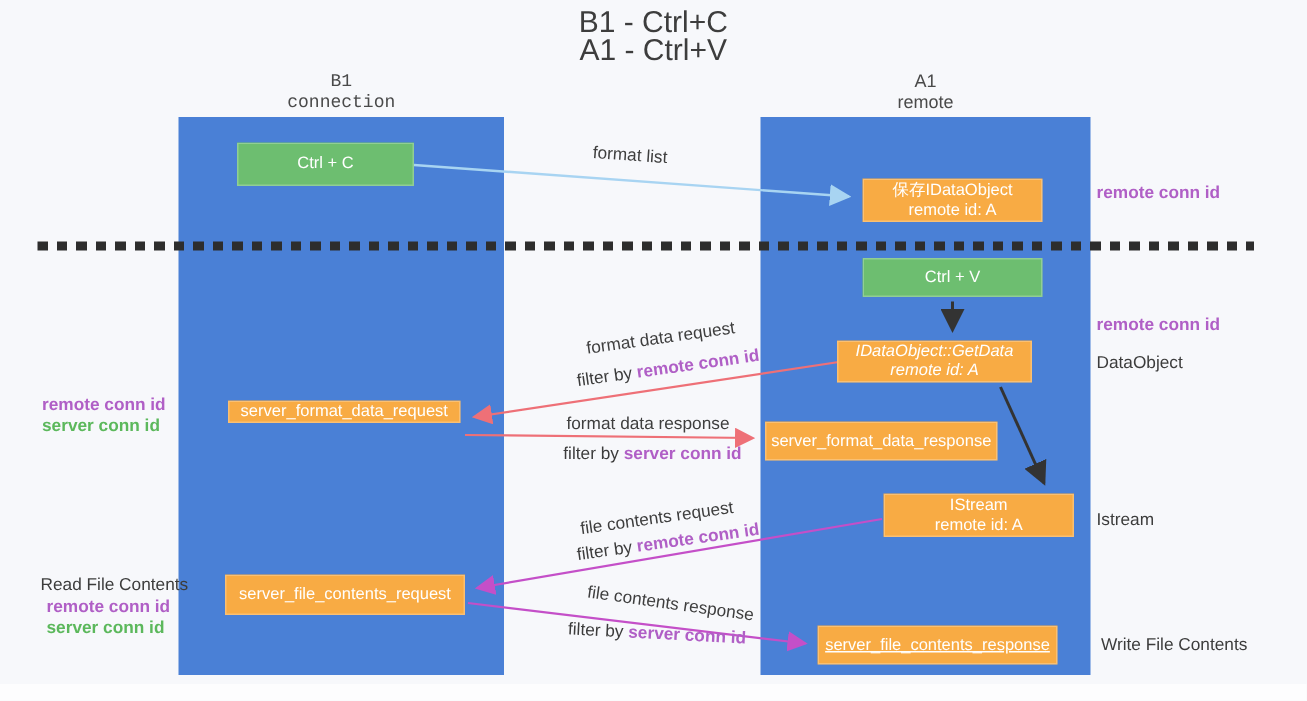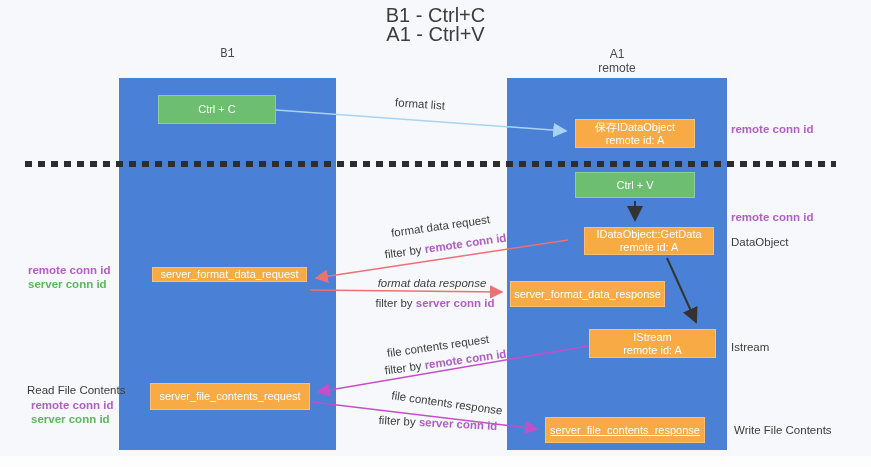--- a/index.html
+++ b/index.html
@@ -45,20 +45,21 @@
 
 <div id="canvas">
 
   <div class="abs title">
     <div>B1 - Ctrl+C</div>
     <div>A1 - Ctrl+V</div>
   </div>
 
   <div class="abs col-header" style="left:119px;width:217px;font-family:Liberation Mono, monospace;">
     <div>B1</div>
+    <div>connection</div>
   </div>
   <div class="abs col-header" style="left:507px;width:220px;">
     <div>A1</div>
     <div>remote</div>
   </div>
 
   <div class="abs lane lane-left"></div>
   <div class="abs lane lane-right"></div>
 
   <div class="abs dash-line"></div>
@@ -93,21 +94,21 @@
 
   <div class="abs box orange" style="left:575px;top:119px;width:120px;height:29px;">
     <div>保存IDataObject</div>
     <div>remote id: A</div>
   </div>
 
   <div class="abs box green" style="left:575px;top:172px;width:120px;height:26px;">
     <div>Ctrl + V</div>
   </div>
 
-  <div class="abs box orange" style="left:584px;top:227px;width:130px;height:28px;">
+  <div class="abs box orange" style="left:558px;top:227px;width:130px;height:28px;font-style:italic;">
     <div>IDataObject::GetData</div>
     <div>remote id: A</div>
   </div>
 
   <div class="abs box orange" style="left:152px;top:267px;width:155px;height:15px;">
     <div>server_format_data_request</div>
   </div>
 
   <div class="abs box orange" style="left:510px;top:281px;width:155px;height:26px;">
     <div>server_format_data_response</div>
@@ -126,21 +127,21 @@
     <div>server_file_contents_response</div>
   </div>
 
   <div class="abs alabel" style="left:370px;top:98px;width:100px;transform:rotate(4deg);">format list</div>
 
   <div class="abs alabel" style="left:378px;top:220px;width:125px;transform:rotate(-8deg);">format data request</div>
   <div class="abs alabel" style="left:373px;top:240px;width:145px;transform:rotate(-8deg);">
     <span class="dark">filter by </span><span class="purple">remote conn id</span>
   </div>
 
-  <div class="abs alabel" style="left:372px;top:277px;width:120px;font-style:italic;">format data response</div>
+  <div class="abs alabel" style="left:372px;top:277px;width:120px;">format data response</div>
   <div class="abs alabel" style="left:370px;top:297px;width:130px;">
     <span class="dark">filter by </span><span class="purple">server conn id</span>
   </div>
 
   <div class="abs alabel" style="left:378px;top:340px;width:120px;transform:rotate(-8deg);">file contents request</div>
   <div class="abs alabel" style="left:373px;top:356px;width:145px;transform:rotate(-8deg);">
     <span class="dark">filter by </span><span class="purple">remote conn id</span>
   </div>
 
   <div class="abs alabel" style="left:386px;top:397px;width:122px;transform:rotate(8deg);">file contents response</div>

